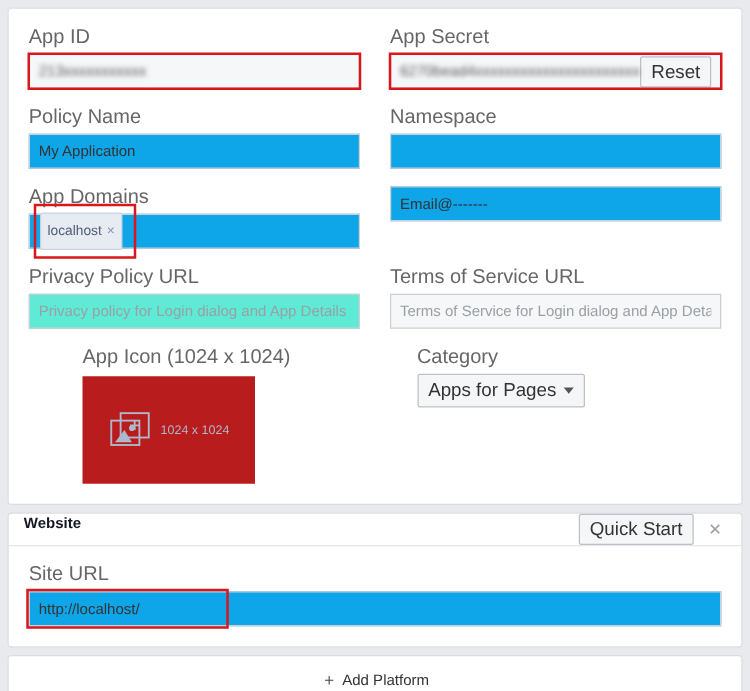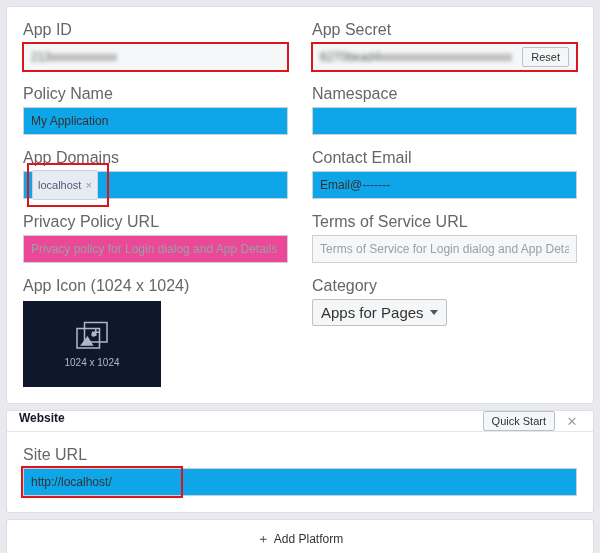--- a/index.html
+++ b/index.html
@@ -11,21 +11,21 @@
       width: 600px;
     }
     .panel {
       background: #fff;
       border: 1px solid #dcdee3;
       border-radius: 3px;
       margin: 6px;
     }
     .panel-body { padding: 14px 16px 16px; }
     .row { display: flex; gap: 24px; margin-bottom: 14px; }
-    .row:last-child { margin-bottom: 0; }
+    .row:last-child { margin-bottom: 0; margin-left: 43px; }
     .col { flex: 1; min-width: 0; }
     .field-label {
       display: block;
       font-size: 16px;
       color: #666;
       margin-bottom: 4px;
     }
     .field-input, .field-readonly, .tag-input {
       width: 100%;
       height: 28px;
@@ -43,21 +43,21 @@
       display: flex;
       align-items: center;
       justify-content: space-between;
     }
     .hl-red { outline: 2px solid #d8161b; outline-offset: -1px; }
     .readonly-value { filter: blur(2px); user-select: none; }
     .mini-btn {
       border: 1px solid #bdc1c6;
       background: #f5f6f7;
       color: #333;
-      font-size: 11px;
+      font-size: 15px;
       padding: 3px 8px;
       border-radius: 2px;
       cursor: pointer;
     }
     .tag-input {
       display: flex;
       align-items: center;
       gap: 4px;
       padding: 0 4px;
     }
@@ -94,23 +94,23 @@
     .caret {
       display: inline-block;
       width: 0; height: 0;
       border-left: 4px solid transparent;
       border-right: 4px solid transparent;
       border-top: 5px solid #555;
     }
     .icon-box {
       width: 138px;
       height: 86px;
-      background: #0f172a;
-      display: flex;
-      flex-direction: column;
+      background: #b91c1c;
+      display: flex;
+      flex-direction: row;
       align-items: center;
       justify-content: center;
       gap: 6px;
       margin-top: 6px;
       cursor: pointer;
     }
     .icon-img-svg { width: 36px; height: 30px; }
     .icon-caption { font-size: 10px; color: #aeb8cc; }
 
     .section-head {
@@ -181,29 +181,28 @@
         <div class="tag-input">
           <span class="tag-hl-wrap">
             <span class="tag">
               <span>localhost</span>
               <span class="tag-x">×</span>
             </span>
           </span>
         </div>
       </div>
       <div class="col">
-        <label class="field-label">Contact Email</label>
         <input class="field-input" type="text" value="Email@-------" style="">
       </div>
     </div>
 
     <div class="row">
       <div class="col">
         <label class="field-label">Privacy Policy URL</label>
-        <input class="field-input" type="text" style="background: #ec4899;" placeholder="Privacy policy for Login dialog and App Details">
+        <input class="field-input" type="text" style="background: #5eead4;" placeholder="Privacy policy for Login dialog and App Details">
       </div>
       <div class="col">
         <label class="field-label">Terms of Service URL</label>
         <input class="field-input" type="text" style="background: rgb(246, 247, 248);" placeholder="Terms of Service for Login dialog and App Details">
       </div>
     </div>
 
     <div class="row">
       <div class="col">
         <label class="field-label">App Icon (1024 x 1024)</label>

